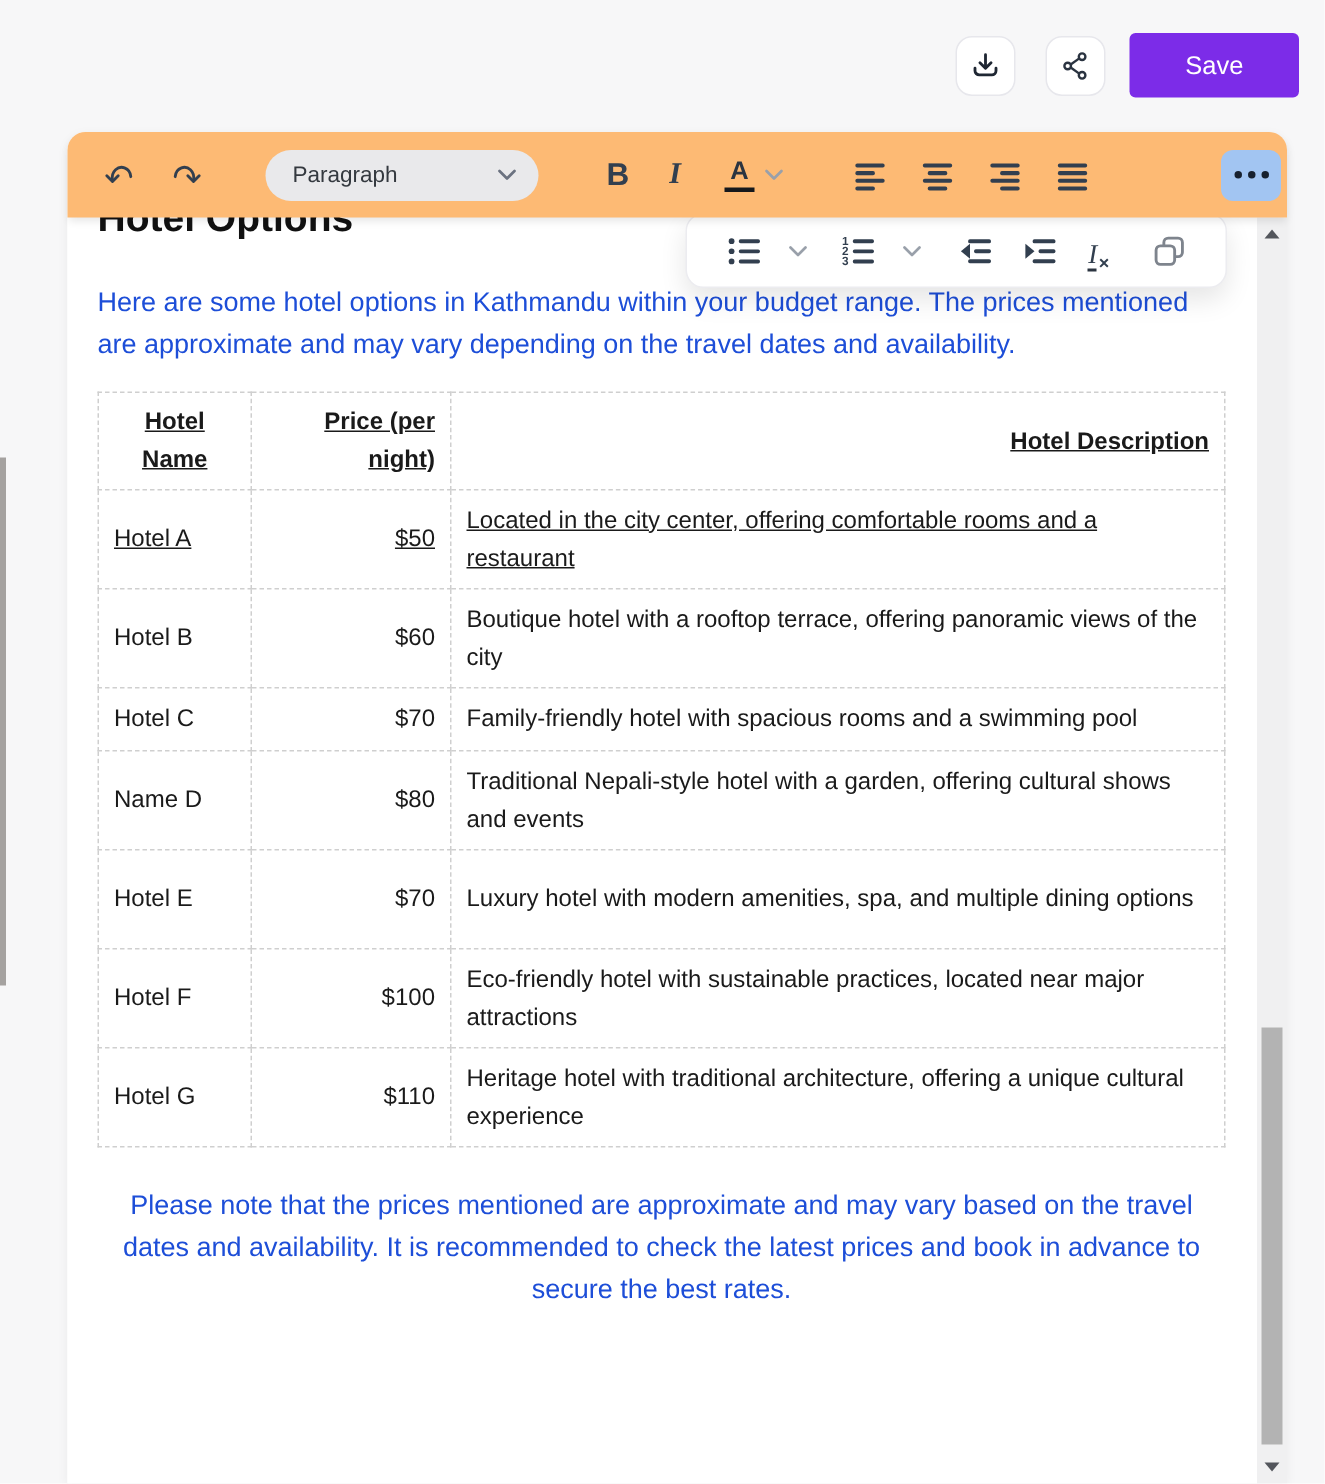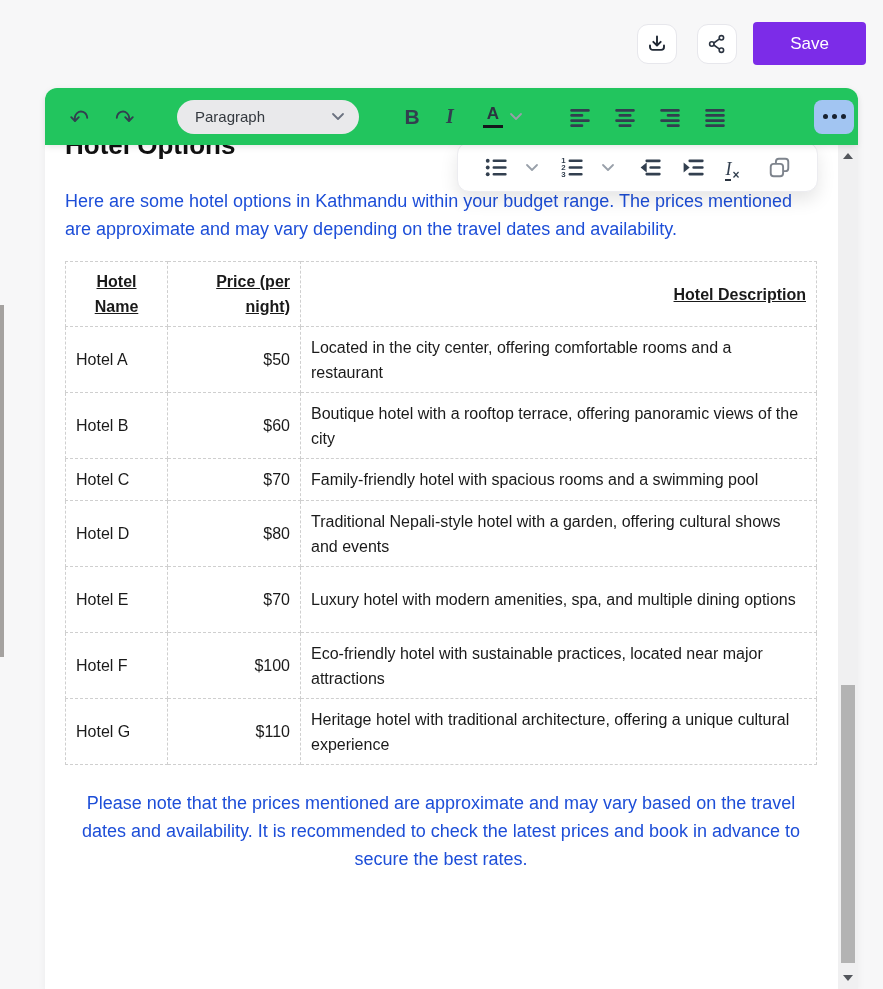--- a/index.html
+++ b/index.html
@@ -48,21 +48,21 @@
     font-size:16px; line-height:25px;
   }
   table.hotels col.c-name{width:102px;} table.hotels col.c-price{width:133px;}
   table.hotels th, table.hotels td{border:1px dashed var(--tbl-border); padding:7px 10px; vertical-align:middle;}
   table.hotels th{font-weight:700;}
   .th-name{text-align:center;} .th-price{text-align:right;} .th-desc{text-align:right;}
   .td-name{text-align:left;} .td-price{text-align:right;} .td-desc{text-align:left;}
   
   .toolbar{
     position:absolute; left:0; top:0; width:100%; height:57px; z-index:4;
-    background:#22c55e; border-radius:12px 12px 0 0; display:flex; align-items:center;
+    background:#fdba74; border-radius:12px 12px 0 0; display:flex; align-items:center;
     padding:0 4px 0 23px; box-shadow:0 3px 6px -1px rgba(0,0,0,.10);
   }
   .tb-btn{display:flex; align-items:center; justify-content:center; background:none;
     border:none; cursor:pointer; color:var(--icon); padding:0;}
   .tb-undo,.tb-redo{width:24px;height:24px;}
   .tb-redo{margin-left:20px;}
   .pill{
     margin-left:41px; width:182px; height:34px; background:#e9e9eb; border:none;
     border-radius:17px; display:flex; align-items:center; cursor:pointer;
     padding:0 14px 0 18px; font-family:inherit;
@@ -143,37 +143,37 @@
           <col class="c-name">
           <col class="c-price">
           <col>
         </colgroup>
       <tbody>
           <tr style="height:64px;text-decoration:underline;">
         <th class="th-name">Hotel Name</th>
         <th class="th-price">Price (per night)</th>
         <th class="th-desc">Hotel Description</th>
       </tr>
-      <tr style="height:66px;">
+      <tr style="height:66px;text-decoration:underline;">
         <td class="td-name">Hotel A</td>
         <td class="td-price">$50</td>
         <td class="td-desc">Located in the city center, offering comfortable rooms and a restaurant</td>
       </tr>
       <tr style="height:66px;">
         <td class="td-name">Hotel B</td>
         <td class="td-price">$60</td>
         <td class="td-desc">Boutique hotel with a rooftop terrace, offering panoramic views of the city</td>
       </tr>
       <tr style="height:42px;">
         <td class="td-name">Hotel C</td>
         <td class="td-price">$70</td>
         <td class="td-desc">Family-friendly hotel with spacious rooms and a swimming pool</td>
       </tr>
       <tr style="height:66px;">
-        <td class="td-name">Hotel D</td>
+        <td class="td-name">Name D</td>
         <td class="td-price">$80</td>
         <td class="td-desc">Traditional Nepali-style hotel with a garden, offering cultural shows and events</td>
       </tr>
       <tr style="height:66px;">
         <td class="td-name">Hotel E</td>
         <td class="td-price">$70</td>
         <td class="td-desc">Luxury hotel with modern amenities, spa, and multiple dining options</td>
       </tr>
       <tr style="height:66px;">
         <td class="td-name">Hotel F</td>

